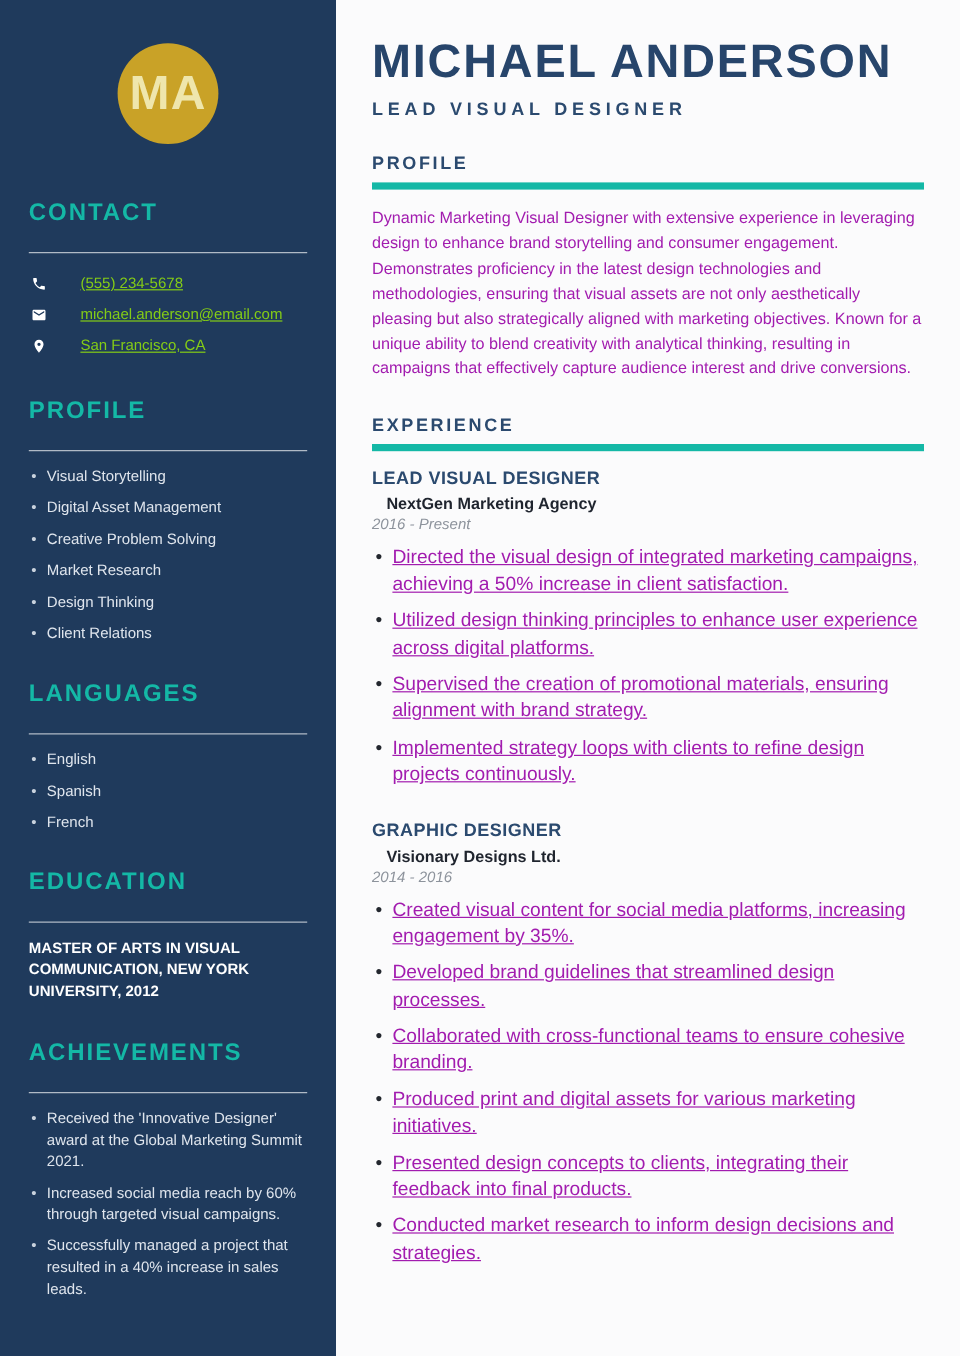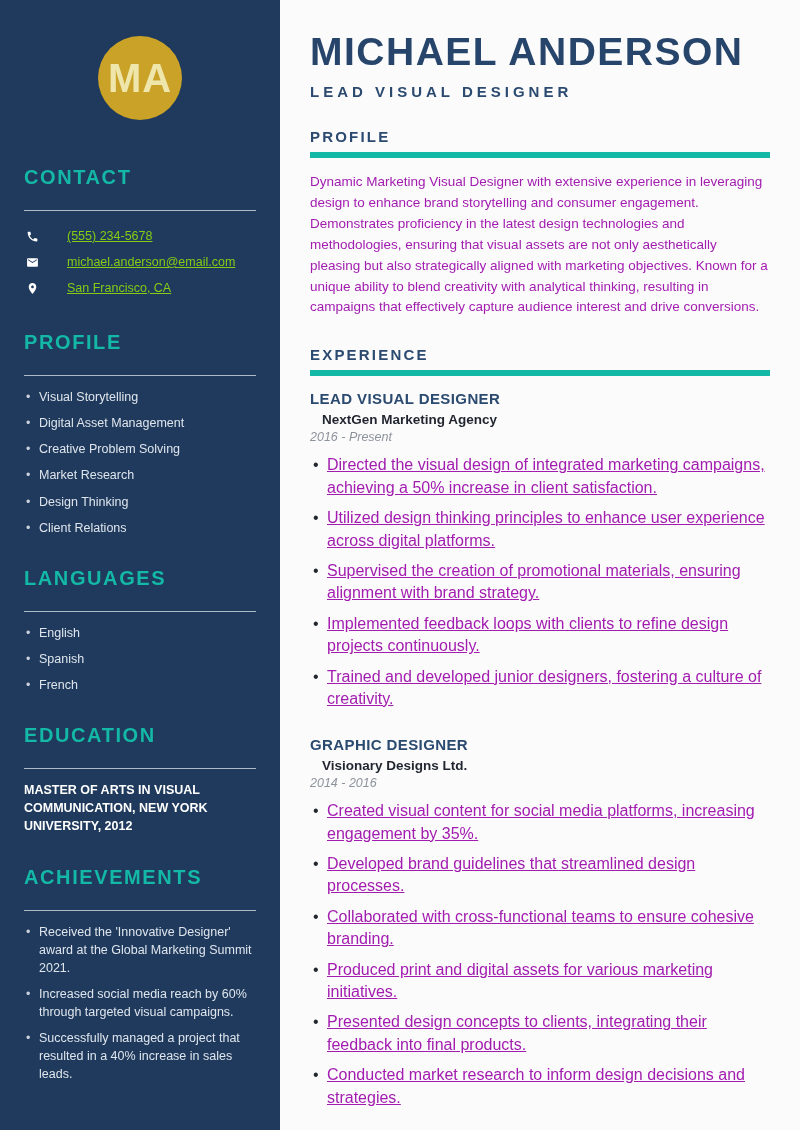--- a/index.html
+++ b/index.html
@@ -196,22 +196,21 @@
       <h2 class="m-heading">EXPERIENCE</h2>
 
       <article class="job">
         <h3 class="job-title">LEAD VISUAL DESIGNER</h3>
         <div class="company">NextGen Marketing Agency</div>
         <div class="dates">2016 - Present</div>
         <ul class="bullets">
           <li>Directed the visual design of integrated marketing campaigns, achieving a 50% increase in client satisfaction.</li>
           <li>Utilized design thinking principles to enhance user experience across digital platforms.</li>
           <li>Supervised the creation of promotional materials, ensuring alignment with brand strategy.</li>
-          <li>Implemented feedback loops with clients to refine design projects continuously.</li>
-          <li>Trained and developed junior designers, fostering a culture of creativity.</li>
+          <li>Implemented strategy loops with clients to refine design projects continuously.</li>
         </ul>
       </article>
 
       <article class="job">
         <h3 class="job-title">GRAPHIC DESIGNER</h3>
         <div class="company">Visionary Designs Ltd.</div>
         <div class="dates">2014 - 2016</div>
         <ul class="bullets">
           <li>Created visual content for social media platforms, increasing engagement by 35%.</li>
           <li>Developed brand guidelines that streamlined design processes.</li>

